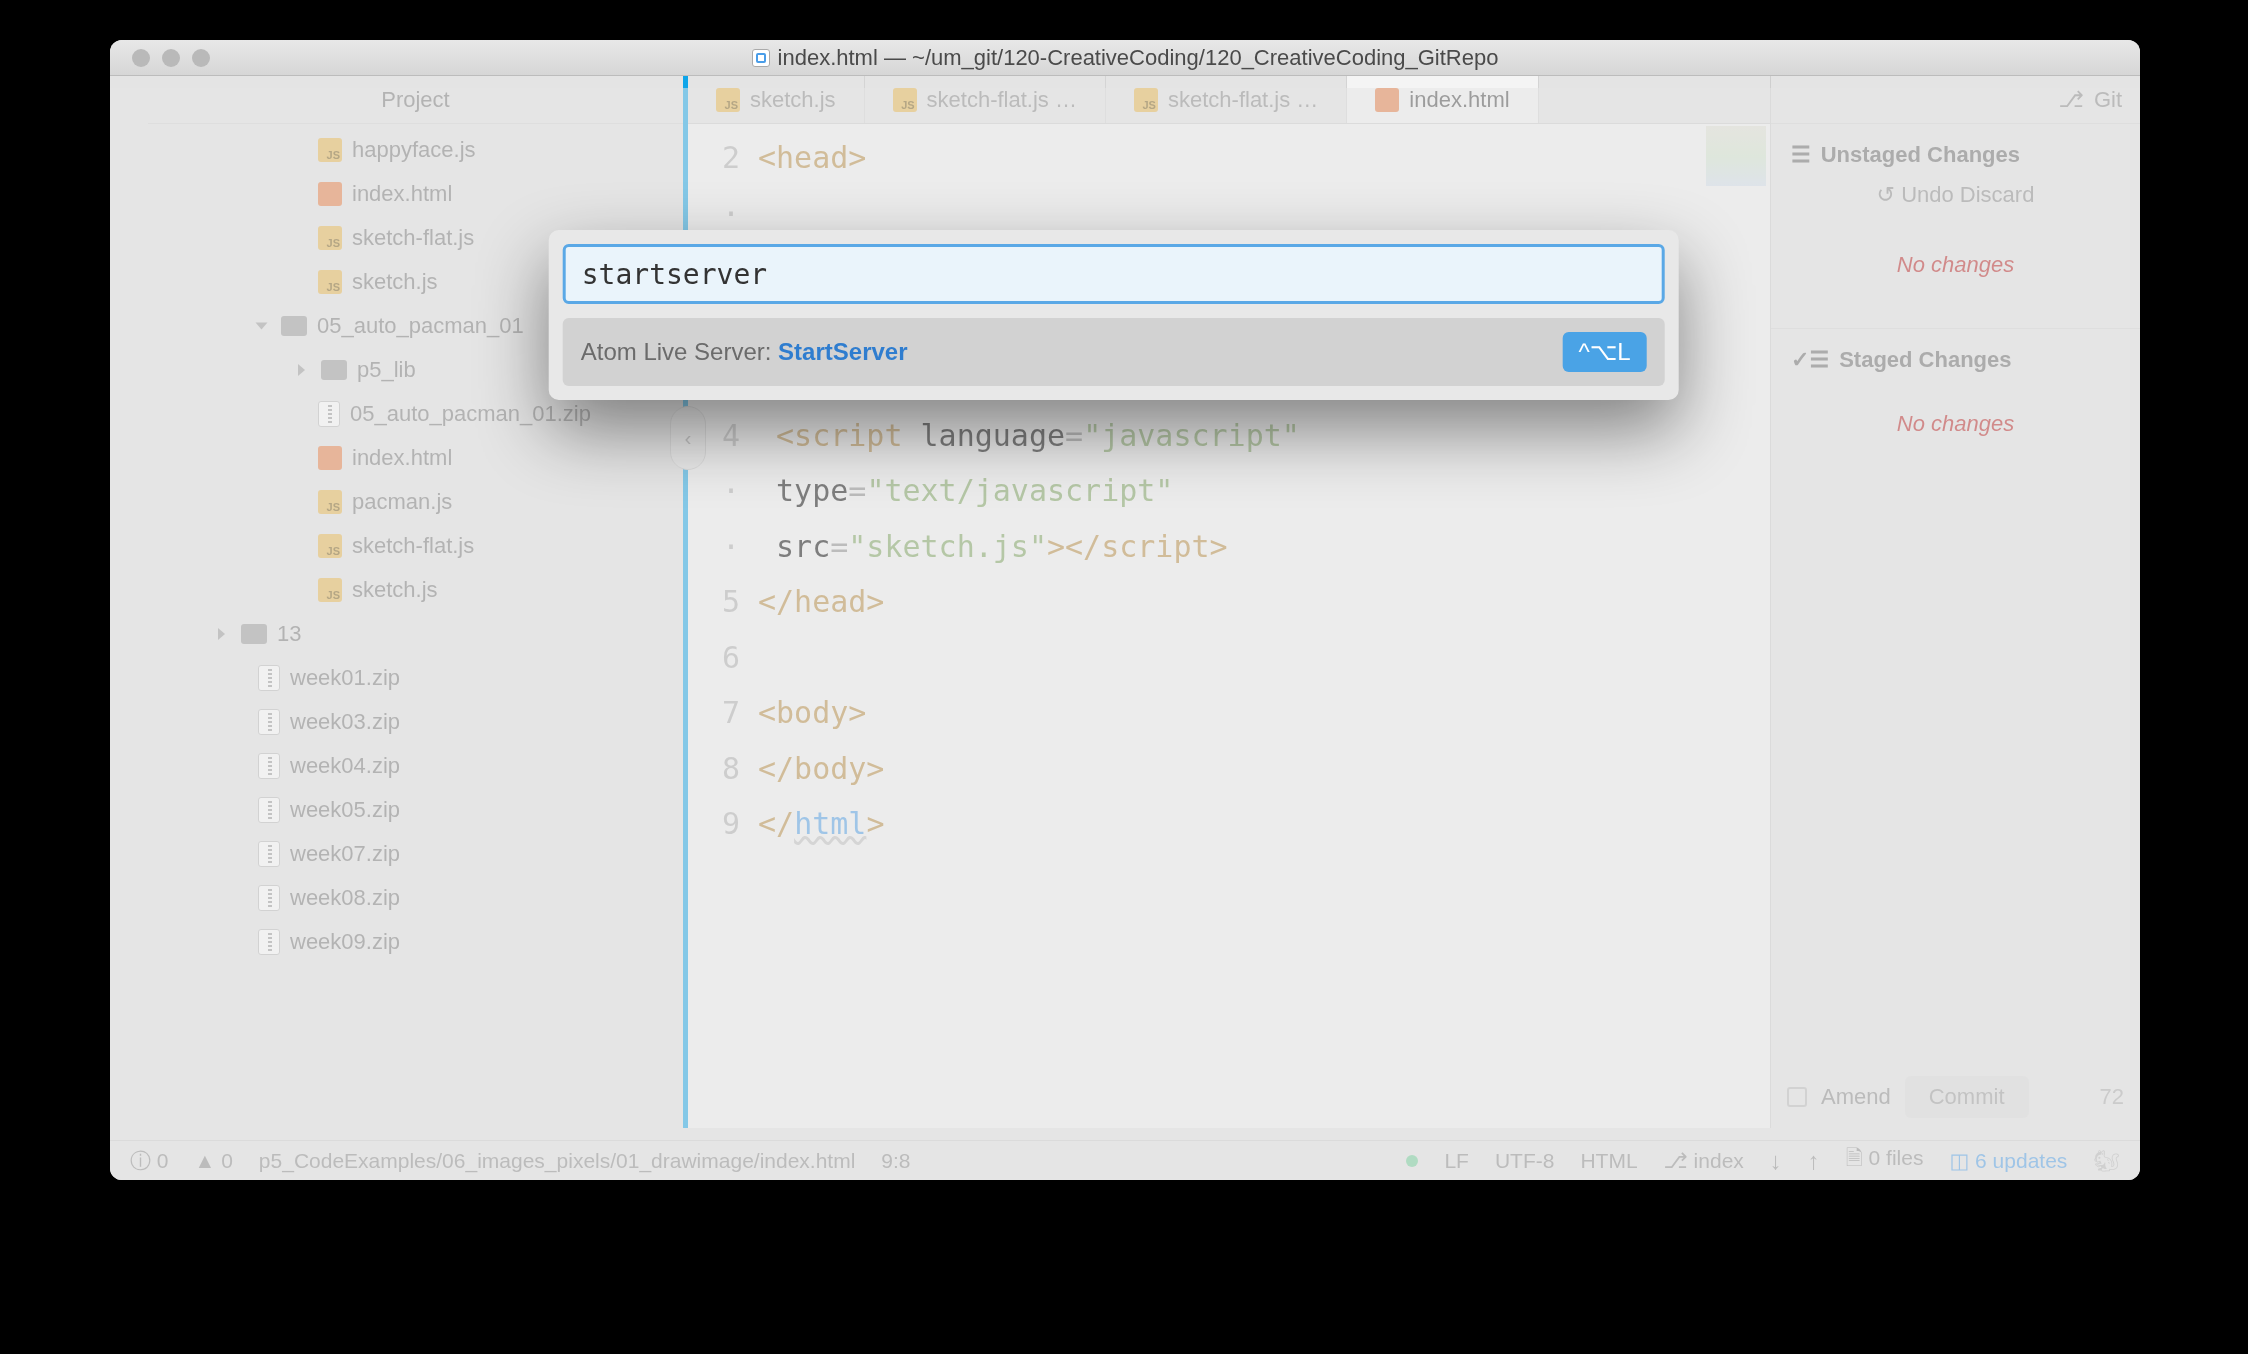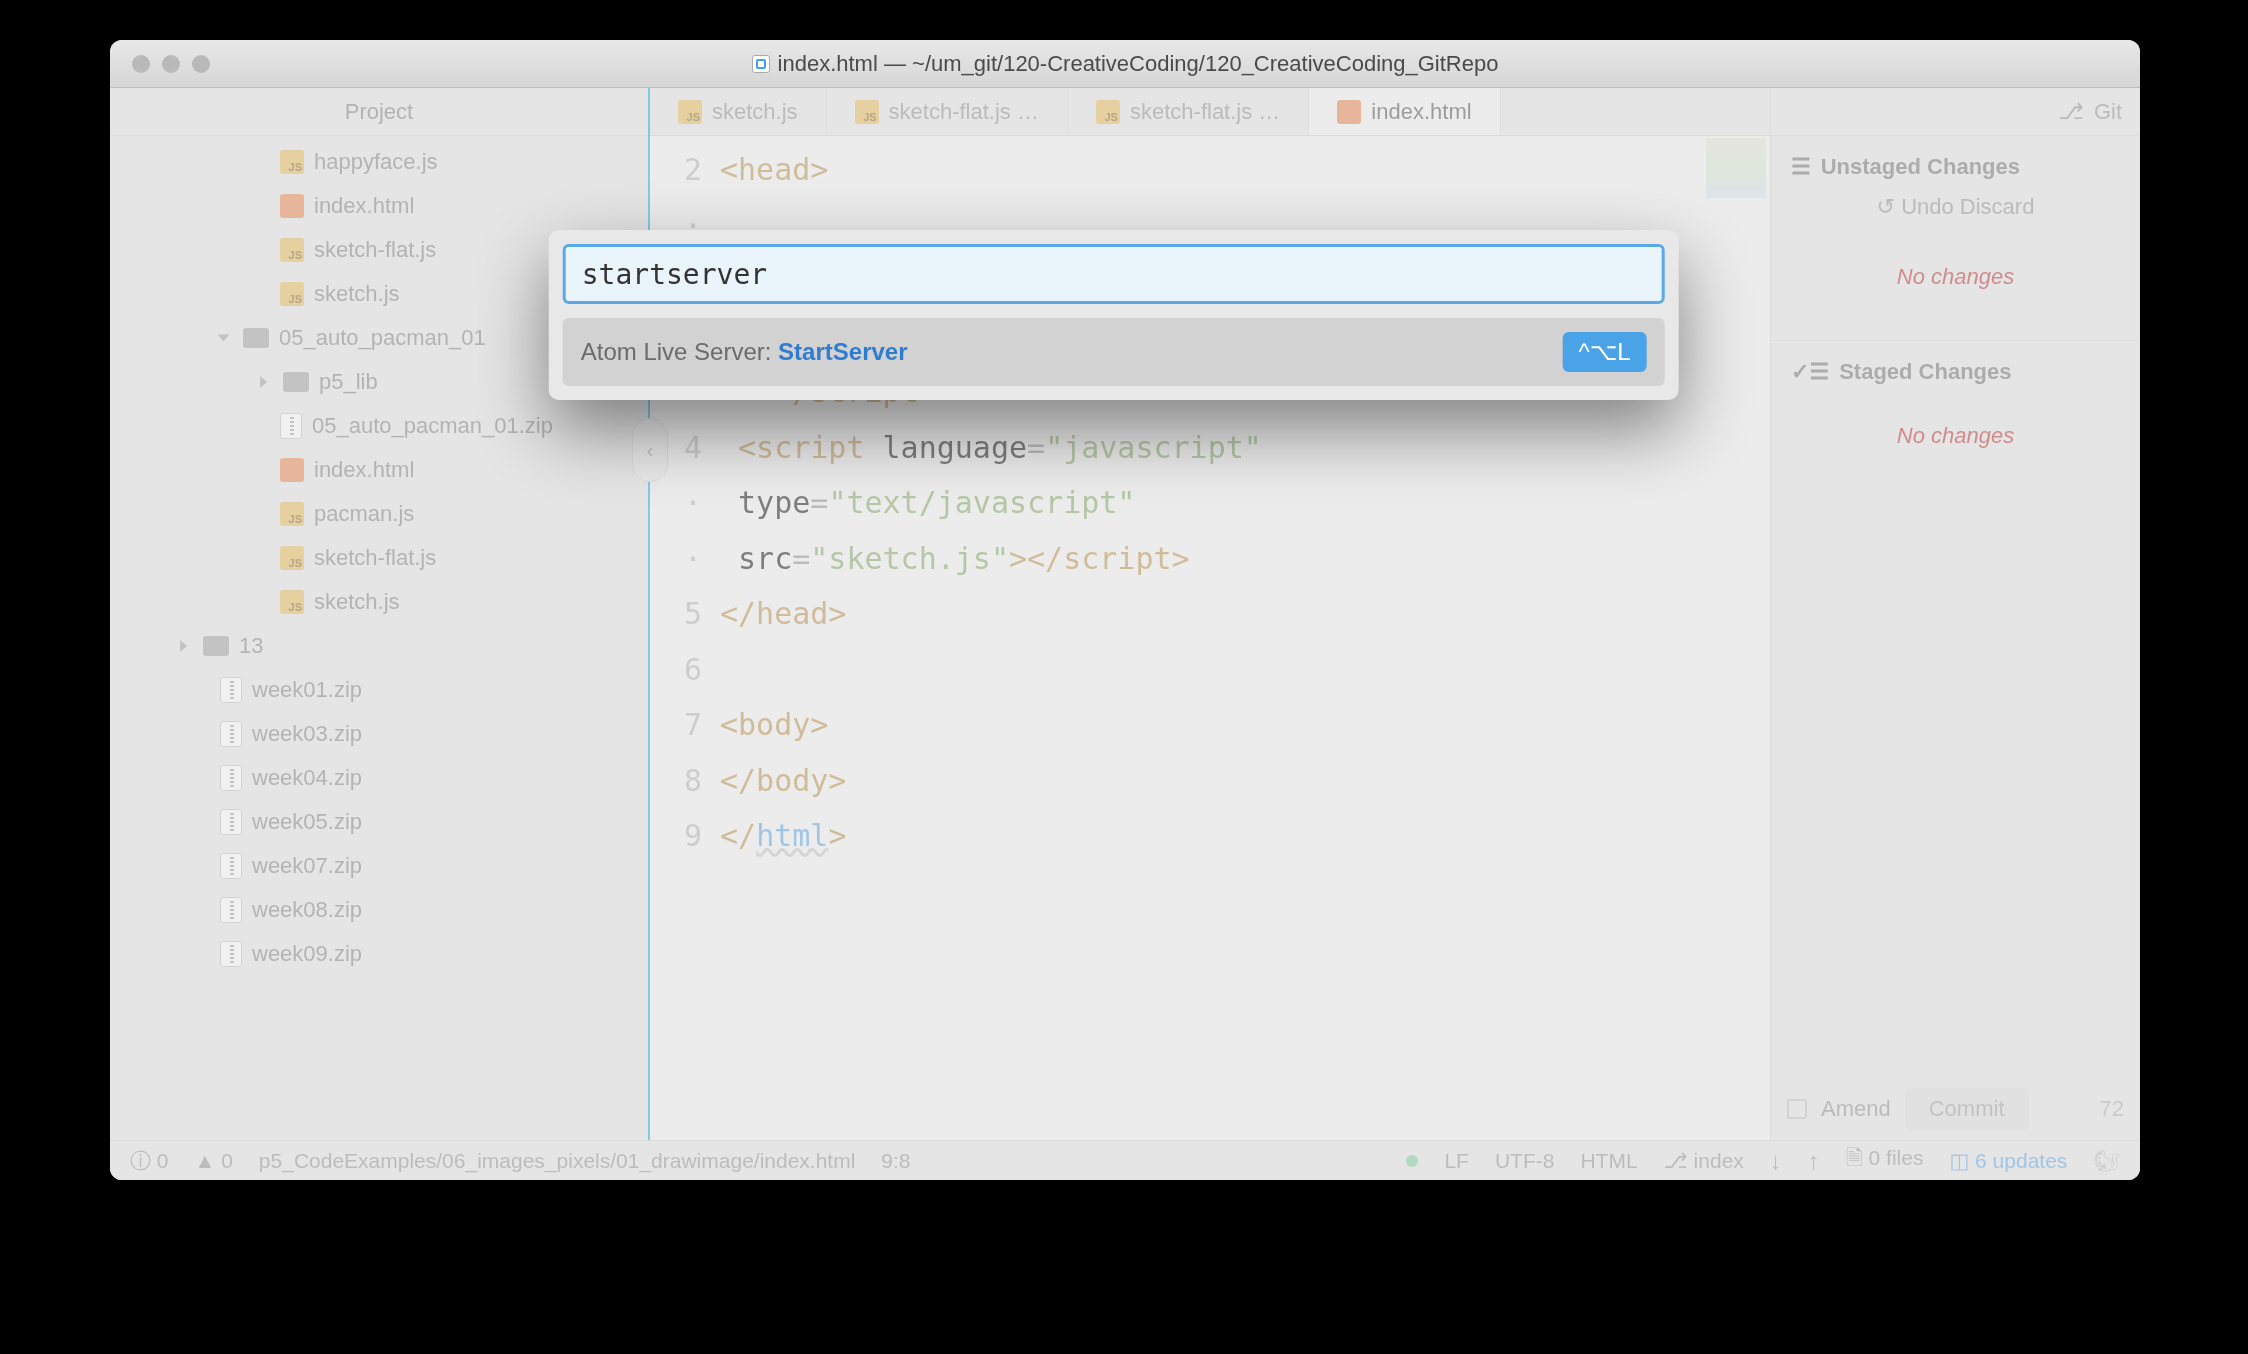--- a/index.html
+++ b/index.html
@@ -16,21 +16,21 @@
     width: 2030px;
     height: 1140px;
     background: #e4e4e4;
     border-radius: 12px;
     overflow: hidden;
     position: relative;
     box-shadow: 0 30px 80px rgba(0,0,0,.6);
   }
   
   .titlebar {
-    height: 48px;
+    height: 36px;
     background: linear-gradient(#e8e8e8,#d6d6d6);
     display: flex;
     align-items: center;
     padding: 0 22px;
     position: relative;
     border-bottom: 1px solid #bcbcbc;
   }
   .traffic { display:flex; gap:12px; }
   .traffic span {
     width: 18px; height: 18px; border-radius: 50%;
@@ -51,22 +51,23 @@
 
   .body {
     display:flex; height: calc(100% - 48px - 40px);
     position:relative;
   }
 
   
   .sidebar {
     width: 540px; flex: 0 0 540px;
     background:#e4e4e4;
-    border-right:2px solid #0ea5e9;
+    border-right:5px solid #0ea5e9;
     overflow:hidden;
+    margin-left:38px;
   }
   .sidebar-header{
     height:48px; display:flex; align-items:center; justify-content:center;
     font-size:22px; color:#777; border-bottom:1px solid #d4d4d4;
   }
   .tree { padding-top:4px; font-size:22px; color:#777; }
   .tree-row{
     display:flex; align-items:center; gap:10px;
     height:44px; padding-left: var(--indent,30px);
     white-space:nowrap;

